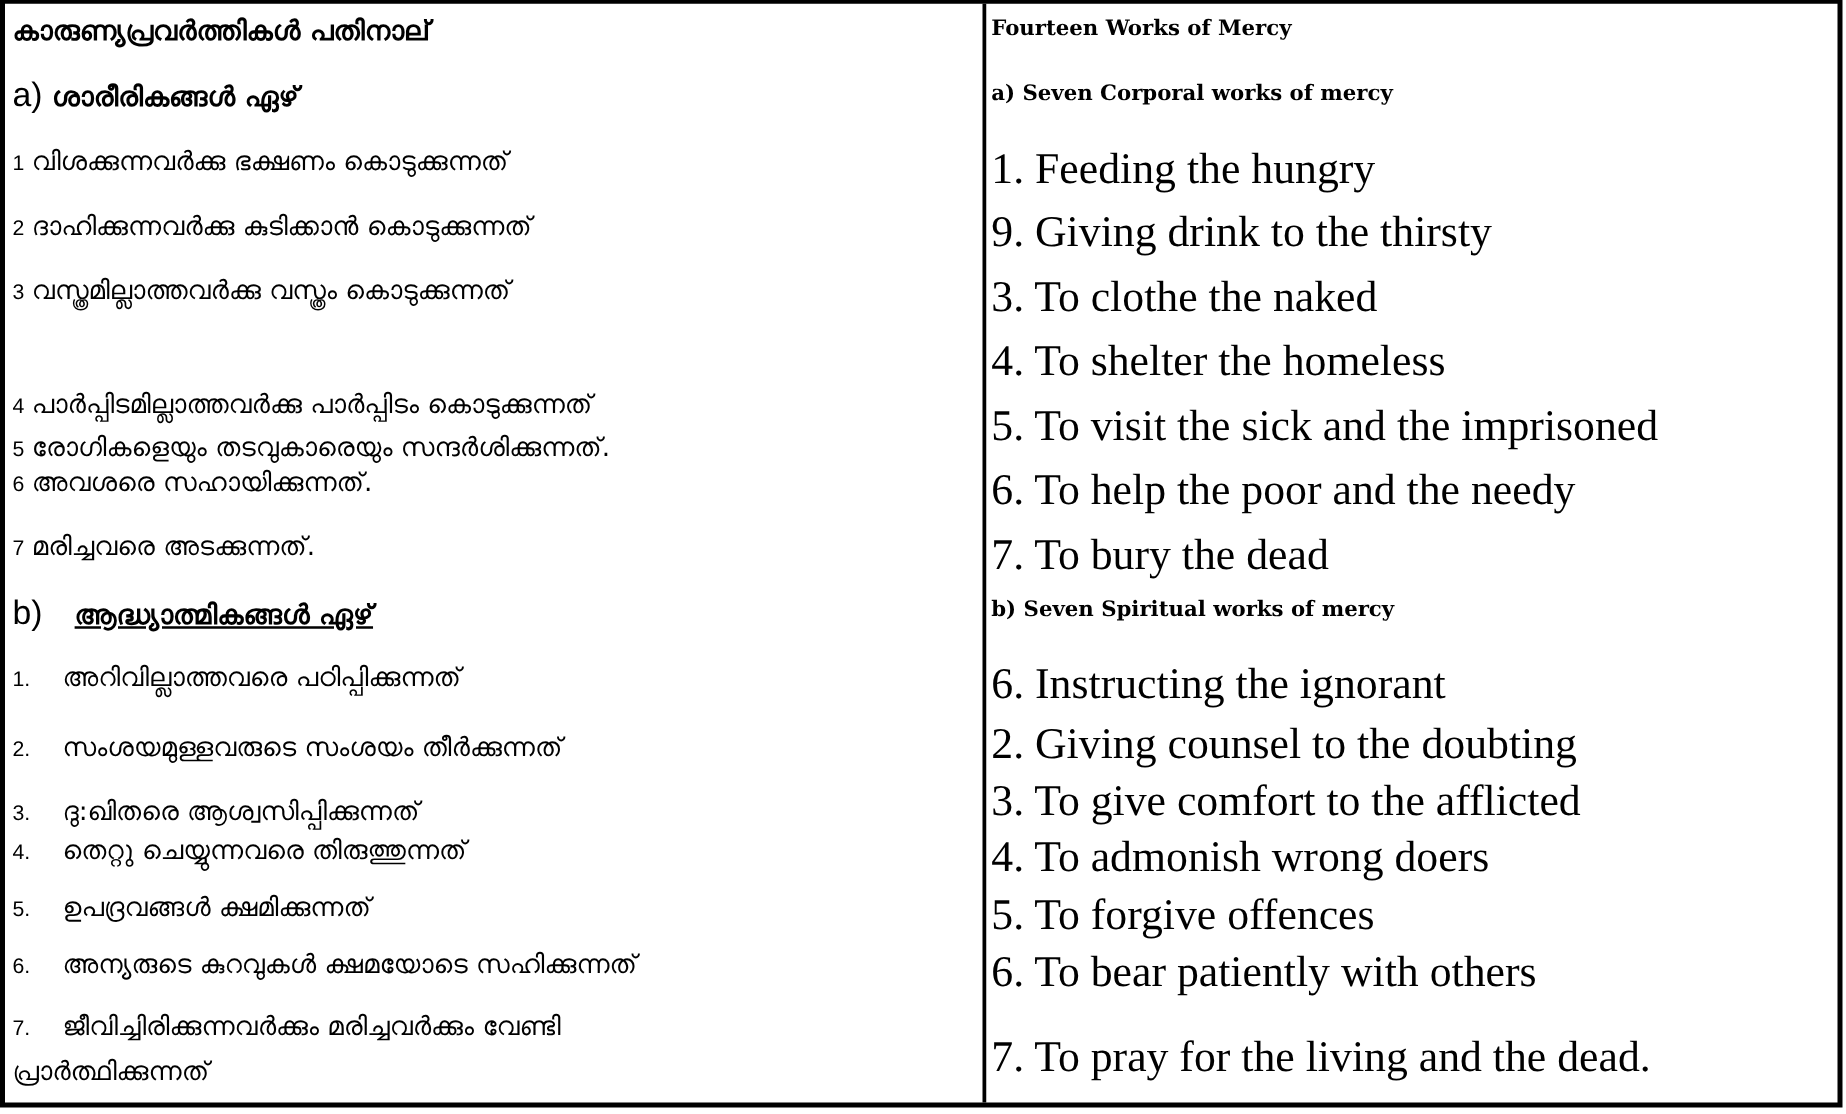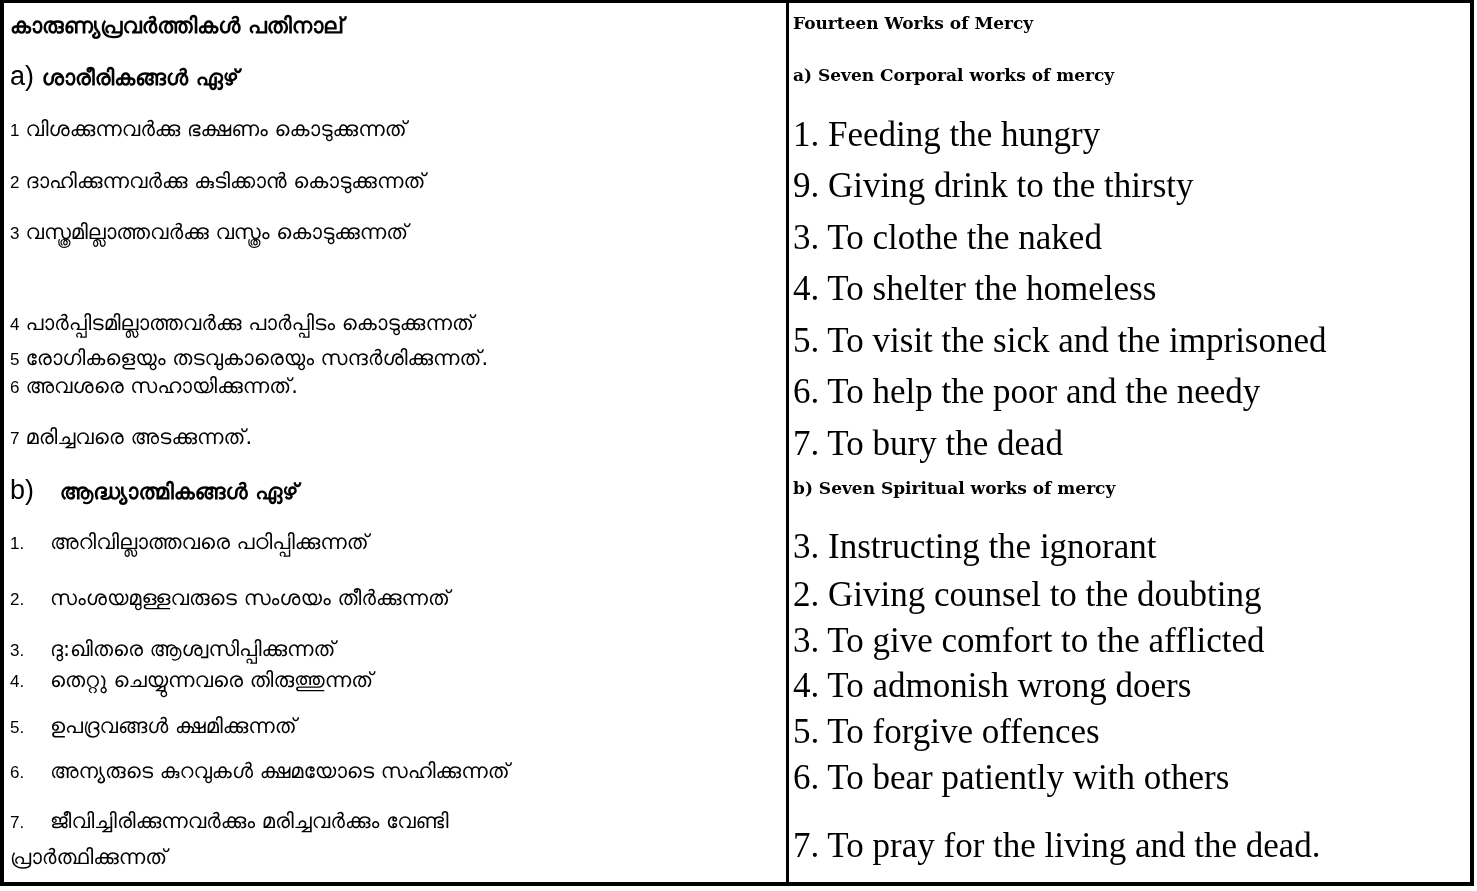--- a/index.html
+++ b/index.html
@@ -39,21 +39,21 @@
     <div class="line ml" style="top:114px;"><span class="num">1</span><span>വിശക്കുന്നവർക്കു ഭക്ഷണം കൊടുക്കുന്നത്</span></div>
     <div class="line ml" style="top:166px;"><span class="num">2</span><span>ദാഹിക്കുന്നവർക്കു കുടിക്കാൻ കൊടുക്കുന്നത്</span></div>
     <div class="line ml" style="top:217px;"><span class="num">3</span><span>വസ്ത്രമില്ലാത്തവർക്കു വസ്ത്രം കൊടുക്കുന്നത്</span></div>
     <div class="line ml" style="top:268px;margin-top:40px;"><span class="num">4</span><span>പാർപ്പിടമില്ലാത്തവർക്കു പാർപ്പിടം കൊടുക്കുന്നത്</span></div>
     <div class="line ml" style="top:319px;margin-top:24px;"><span class="num">5</span><span>രോഗികളെയും തടവുകാരെയും സന്ദർശിക്കുന്നത്.</span></div>
     <div class="line ml" style="top:371px;"><span class="num">6</span><span>അവശരെ സഹായിക്കുന്നത്.</span></div>
     <div class="line ml" style="top:422px;"><span class="num">7</span><span>മരിച്ചവരെ അടക്കുന്നത്.</span></div>
 
     <div class="line ml head" style="top:472px;">
       <span class="marker">b)</span>
-      <span style="margin-left:18px;">ആദ്ധ്യാത്മികങ്ങൾ ഏഴ്</span>
+      <span style="margin-left:18px;text-decoration:underline;">ആദ്ധ്യാത്മികങ്ങൾ ഏഴ്</span>
     </div>
 
     <div class="line ml" style="top:527px;"><span class="num2">1.</span><span>അറിവില്ലാത്തവരെ പഠിപ്പിക്കുന്നത്</span></div>
     <div class="line ml" style="top:573px;margin-top:10px;"><span class="num2">2.</span><span>സംശയമുള്ളവരുടെ സംശയം തീർക്കുന്നത്</span></div>
     <div class="line ml" style="top:634px;"><span class="num2">3.</span><span>ദു:ഖിതരെ ആശ്വസിപ്പിക്കുന്നത്</span></div>
     <div class="line ml" style="top:665px;"><span class="num2">4.</span><span>തെറ്റു ചെയ്യുന്നവരെ തിരുത്തുന്നത്</span></div>
     <div class="line ml" style="top:711px;"><span class="num2">5.</span><span>ഉപദ്രവങ്ങൾ ക്ഷമിക്കുന്നത്</span></div>
     <div class="line ml" style="top:756px;"><span class="num2">6.</span><span>അന്യരുടെ കുറവുകൾ ക്ഷമയോടെ സഹിക്കുന്നത്</span></div>
     <div class="line ml" style="top:806px;"><span class="num2">7.</span><span>ജീവിച്ചിരിക്കുന്നവർക്കും മരിച്ചവർക്കും വേണ്ടി</span></div>
     <div class="line ml" style="top:842px;">പ്രാർത്ഥിക്കുന്നത്</div>
@@ -66,21 +66,21 @@
     <div class="line en item" style="top:112px;">1. Feeding the hungry</div>
     <div class="line en item" style="top:163px;">9. Giving drink to the thirsty</div>
     <div class="line en item" style="top:215px;">3. To clothe the naked</div>
     <div class="line en item" style="top:266px;">4. To shelter the homeless</div>
     <div class="line en item" style="top:318px;">5. To visit the sick and the imprisoned</div>
     <div class="line en item" style="top:369px;">6. To help the poor and the needy</div>
     <div class="line en item" style="top:421px;">7. To bury the dead</div>
 
     <div class="line en head" style="top:475px;">b) Seven Spiritual works of mercy</div>
 
-    <div class="line en item" style="top:524px;">3. Instructing the ignorant</div>
+    <div class="line en item" style="top:524px;">6. Instructing the ignorant</div>
     <div class="line en item" style="top:572px;">2. Giving counsel to the doubting</div>
     <div class="line en item" style="top:618px;">3. To give comfort to the afflicted</div>
     <div class="line en item" style="top:663px;">4. To admonish wrong doers</div>
     <div class="line en item" style="top:709px;">5. To forgive offences</div>
     <div class="line en item" style="top:755px;">6. To bear patiently with others</div>
     <div class="line en item" style="top:823px;">7. To pray for the living and the dead.</div>
   </div>
 
 </div>
 

